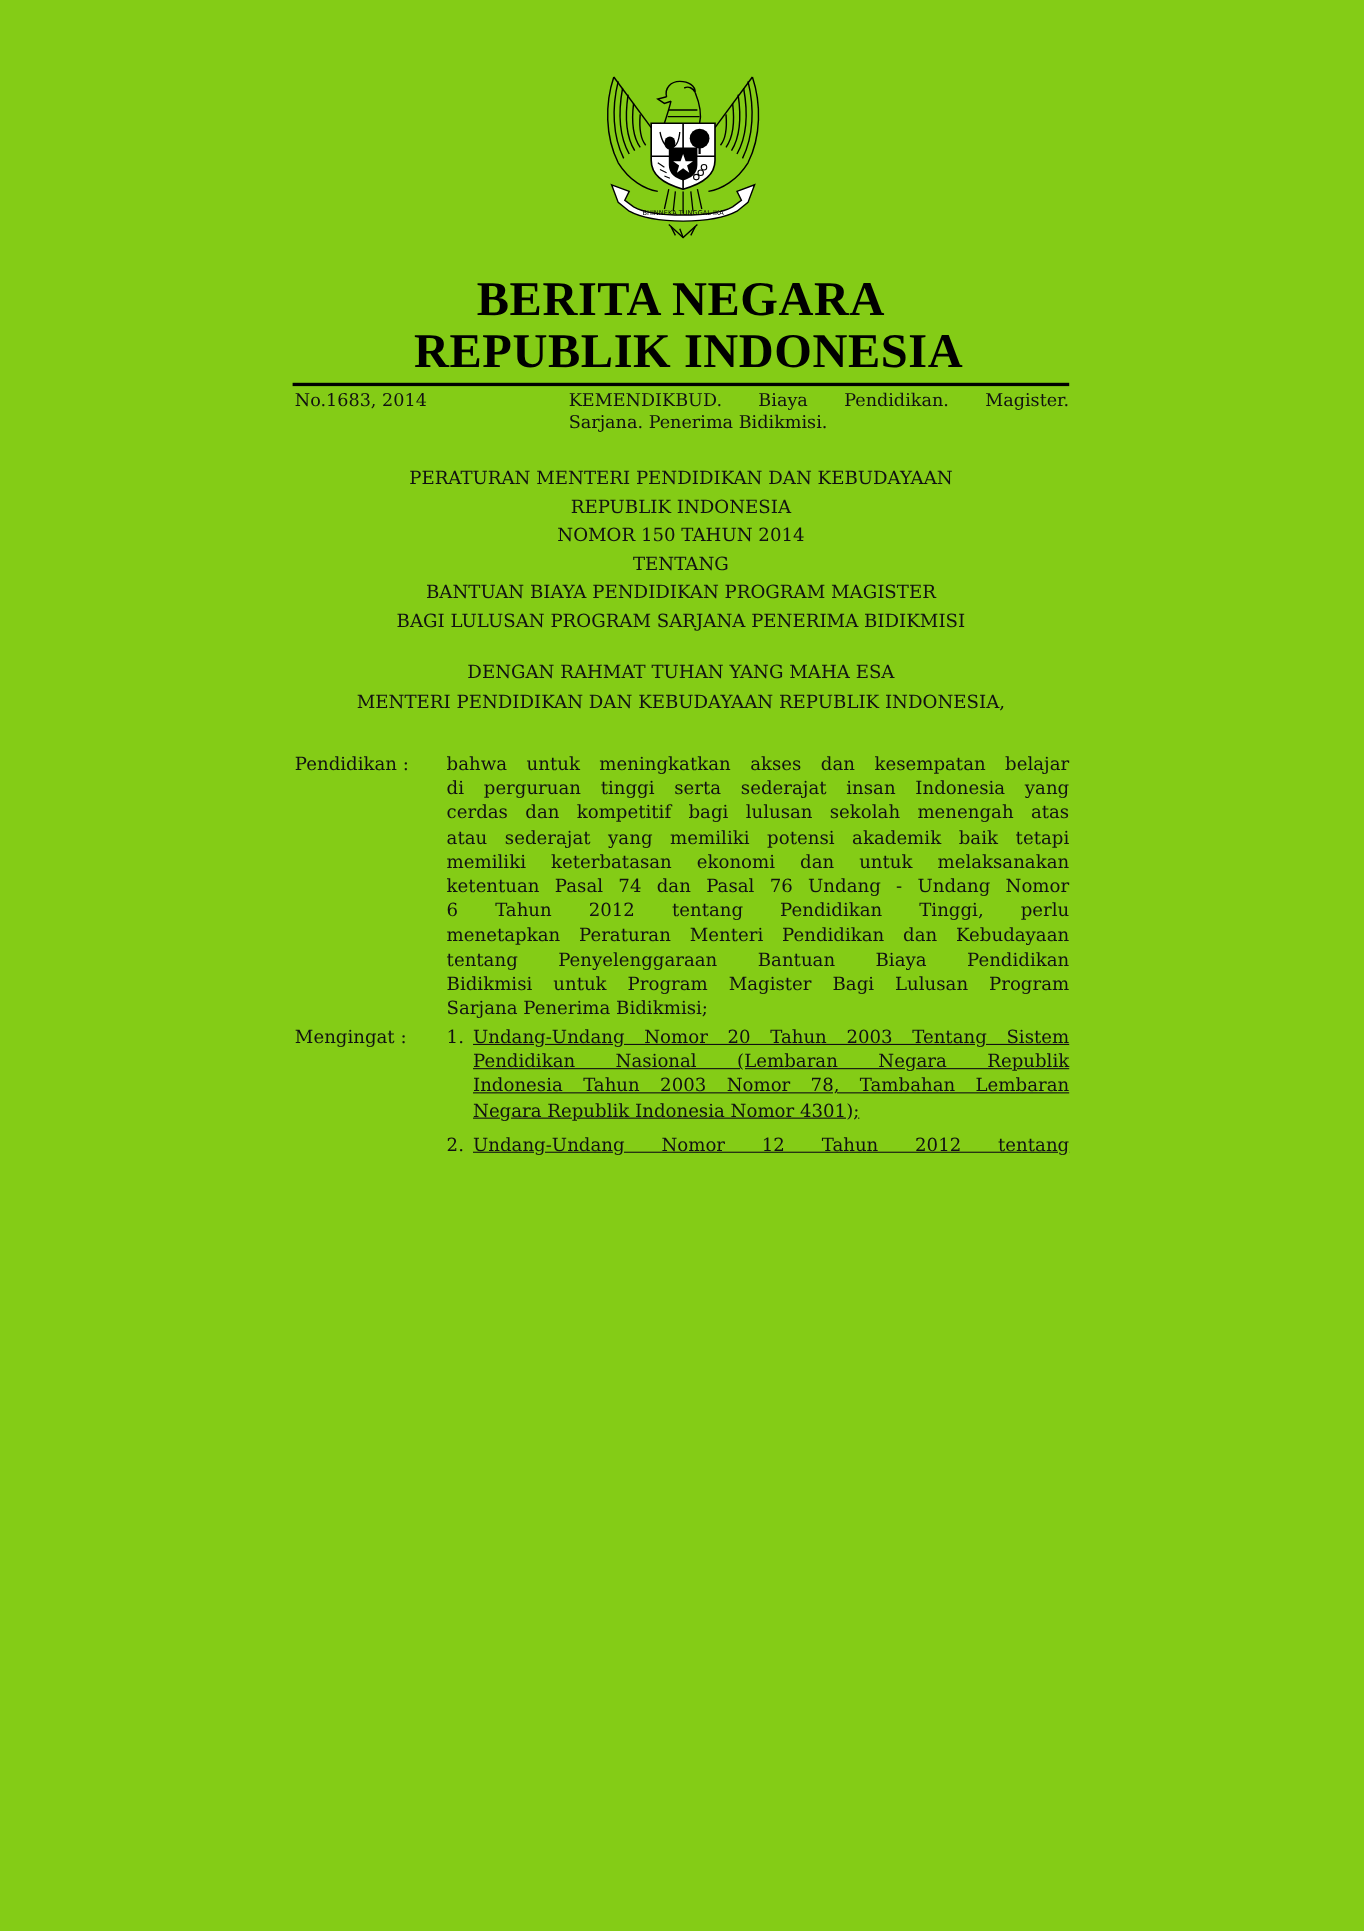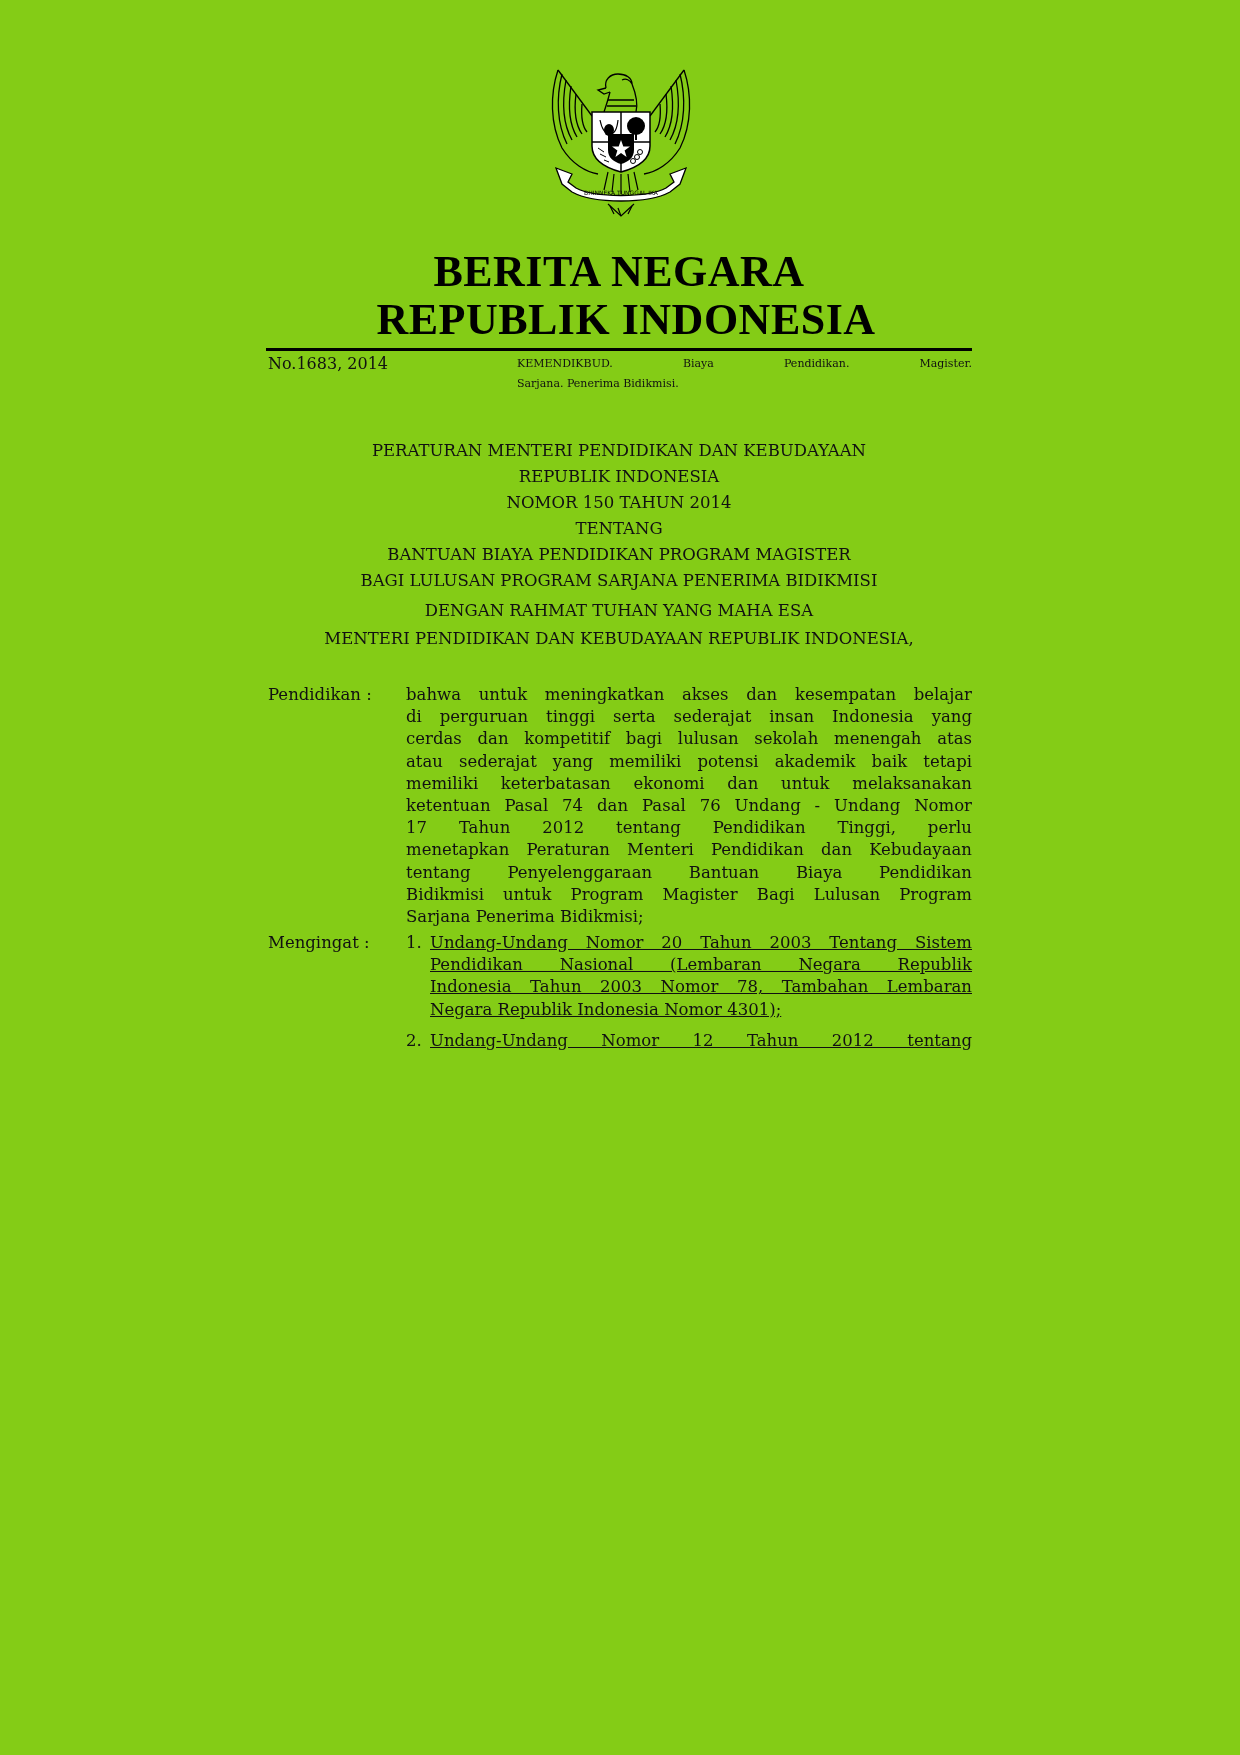--- a/index.html
+++ b/index.html
@@ -55,37 +55,37 @@
       top: 354px;
       font-size: 16px;
       line-height: 20px;
       font-family: "DejaVu Serif", serif;
     }
     .meta-subject {
       position: absolute;
       left: 517px;
       top: 354px;
       width: 455px;
-      font-size: 11px;
+      font-size: 16px;
       line-height: 20px;
       text-align: justify;
       text-align-last: left;
     }
     .meta-subject .l1 { display: block; text-align: justify; text-align-last: justify; }
     .meta-subject .l2 { display: block; }
     .title-block {
       position: absolute;
       left: 266px;
       width: 706px;
       text-align: center;
       font-size: 16.5px;
       line-height: 26px;
     }
     .title-block .row { display: block; white-space: nowrap; }
-    .tb1 { top: 422px; margin-top: 16px; }
+    .tb1 { top: 422px; }
     .tb2 { top: 597px; line-height: 28px; }
     .clause {
       position: absolute;
       left: 268px;
       width: 704px;
       font-size: 16.5px;
       line-height: 22.2px;
     }
     .clause .label {
       position: absolute;
@@ -226,21 +226,21 @@
 
   <div class="clause menimbang">
     <span class="label">Pendidikan :</span>
     <div class="body">
       <span class="ln">bahwa untuk meningkatkan akses dan kesempatan belajar</span>
       <span class="ln">di perguruan tinggi serta sederajat insan Indonesia yang</span>
       <span class="ln">cerdas dan kompetitif bagi lulusan sekolah menengah atas</span>
       <span class="ln">atau sederajat yang memiliki potensi akademik baik tetapi</span>
       <span class="ln">memiliki keterbatasan ekonomi dan untuk melaksanakan</span>
       <span class="ln">ketentuan Pasal 74 dan Pasal 76 Undang - Undang Nomor</span>
-      <span class="ln">17 Tahun 2012 tentang Pendidikan Tinggi, perlu</span>
+      <span class="ln">6 Tahun 2012 tentang Pendidikan Tinggi, perlu</span>
       <span class="ln">menetapkan Peraturan Menteri Pendidikan dan Kebudayaan</span>
       <span class="ln">tentang Penyelenggaraan Bantuan Biaya Pendidikan</span>
       <span class="ln">Bidikmisi untuk Program Magister Bagi Lulusan Program</span>
       <span class="ln last">Sarjana Penerima Bidikmisi;</span>
     </div>
   </div>
 
   <div class="clause mengingat">
     <span class="label">Mengingat :</span>
 

